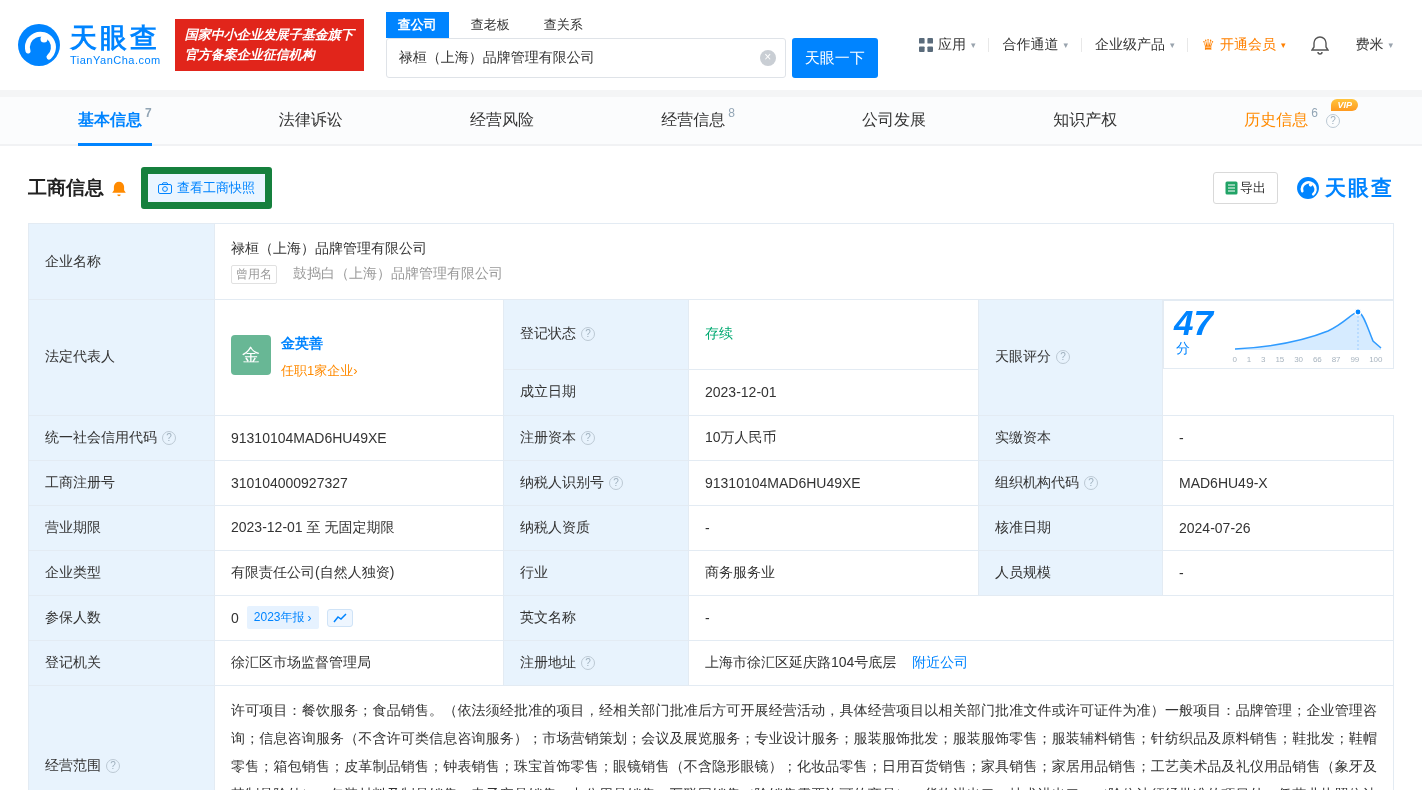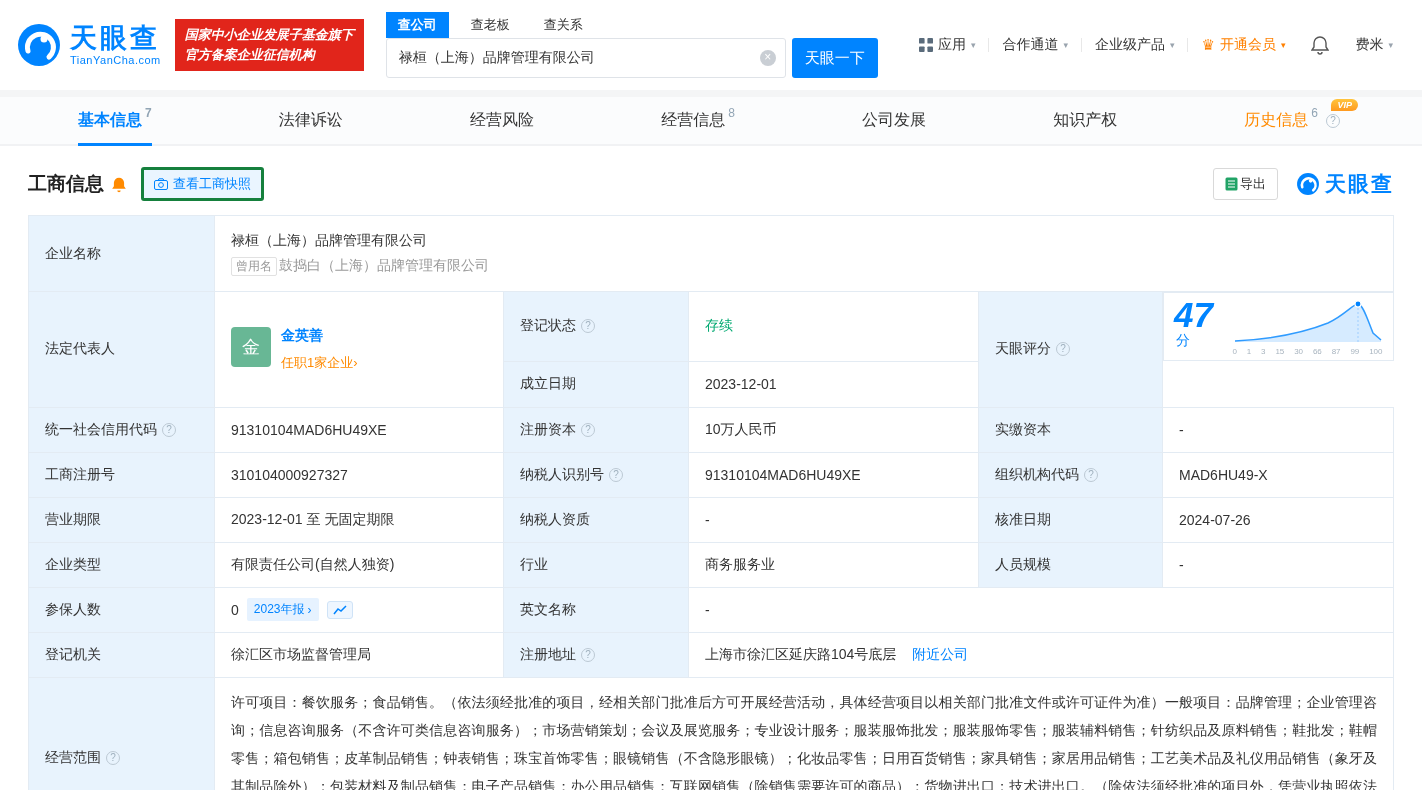--- a/index.html
+++ b/index.html
@@ -51,35 +51,35 @@
   .help { display:inline-block; width:14px; height:14px; line-height:12px; text-align:center;
     border:1px solid #bcc9d4; color:#9fb0be; border-radius:50%; font-size:10px;
     margin-left:5px; cursor:pointer; flex:none; }
 
   
   .content { padding:0 28px; }
   .toolbar { display:flex; align-items:center; margin:21px 0 14px; }
   .sec-title { font-size:19px; font-weight:bold; color:#222;text-align:center; }
   .bell-wrap { margin-left:7px; display:flex; }
   .snapshot-btn { margin-left:14px; display:flex; align-items:center; gap:5px;
-    border:3px solid #15803d; background:#eaf5ff; color:#0084ff; font-size:13px;
+    border:7px solid #15803d; background:#eaf5ff; color:#0084ff; font-size:13px;
     padding:5px 10px; border-radius:3px; cursor:pointer; }
   .toolbar-right { margin-left:auto; display:flex; align-items:center; gap:18px; }
   .export-btn { display:flex; align-items:center; gap:2px; border:1px solid #d9d9d9;
     background:#fff; font-size:13px; color:#333; padding:6px 11px; border-radius:3px; cursor:pointer; }
   .brand { display:flex; align-items:center; gap:5px; }
   .brand-txt { font-size:21px; font-weight:bold; color:#0084ff; letter-spacing:2px; }
 
   
   table.info { width:100%; border-collapse:collapse; table-layout:fixed; font-size:14px; }
   .info td { border:1px solid #e3ebf3; padding:10px 16px; vertical-align:middle; word-break:break-all; background:#fff; }
   .info td.lbl { background:#e8f3fd; }
   .lbl-inner { display:flex; align-items:center; }
   .row-std td { height:45px; }
-  .former-line { margin-top:7px; color:#999; display:flex; align-items:center; gap:2px; }
+  .former-line { margin-top:7px; color:#999; display:flex; align-items:center; gap:16px; }
   .former-tag { border:1px solid #e1e1e1; color:#999; font-size:12px; padding:0 4px;
     border-radius:2px; line-height:17px; flex:none; }
   .rep { display:flex; gap:10px; }
   .avatar { width:40px; height:40px; background:#68b795; color:#fff; border-radius:4px;
     display:flex; align-items:center; justify-content:center; font-size:18px; flex:none; cursor:pointer; }
   .rep-name { color:#0084ff; font-size:14px; cursor:pointer;font-weight:bold; }
   .rep-link { color:#ff8a00; font-size:13px; margin-top:9px; cursor:pointer; }
   .green { color:#00a971; }
   .score-cell { display:flex; align-items:flex-start; gap:8px; padding:4px 10px !important; }
   .score-num { font-size:35px; font-weight:bold; font-style:italic; color:#0084ff; line-height:1; }

